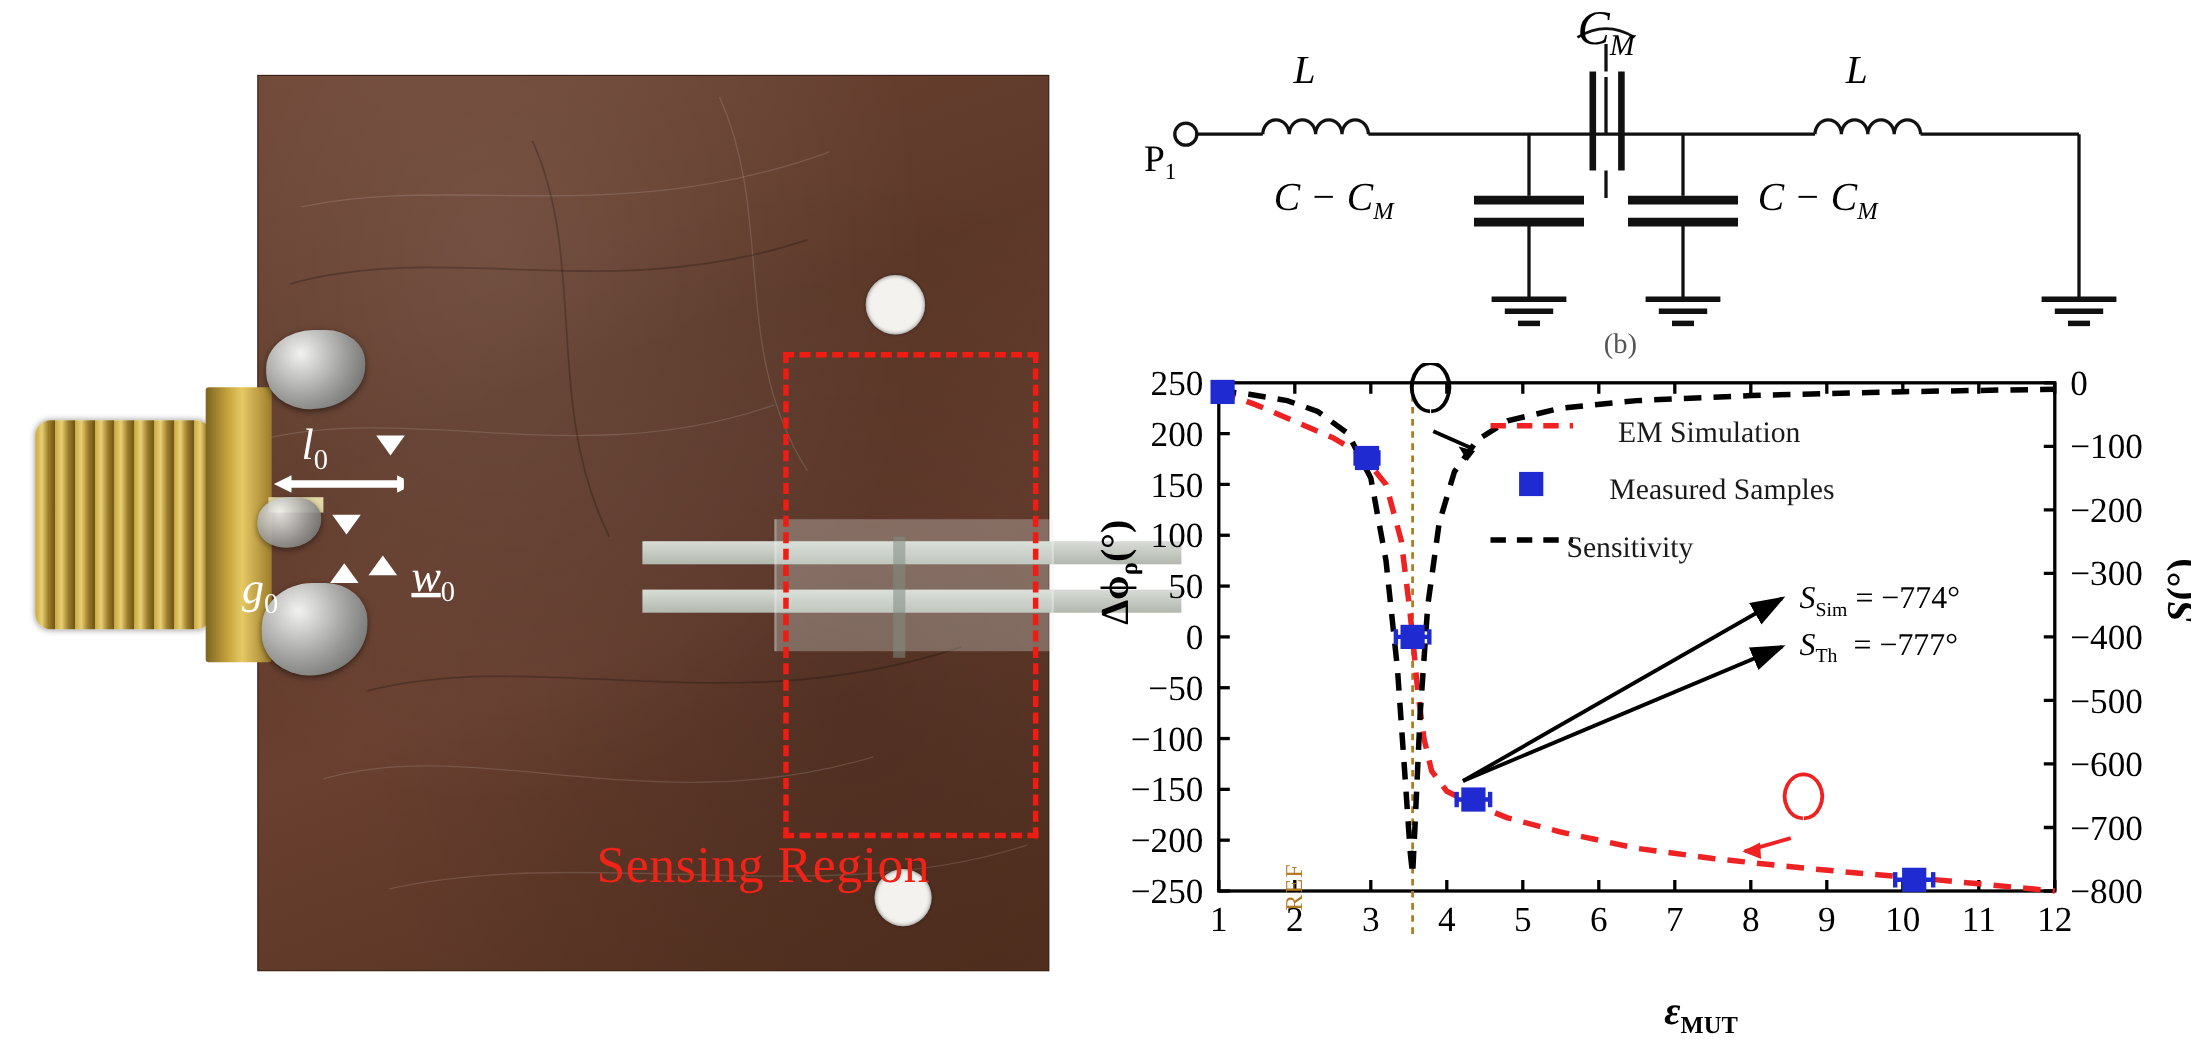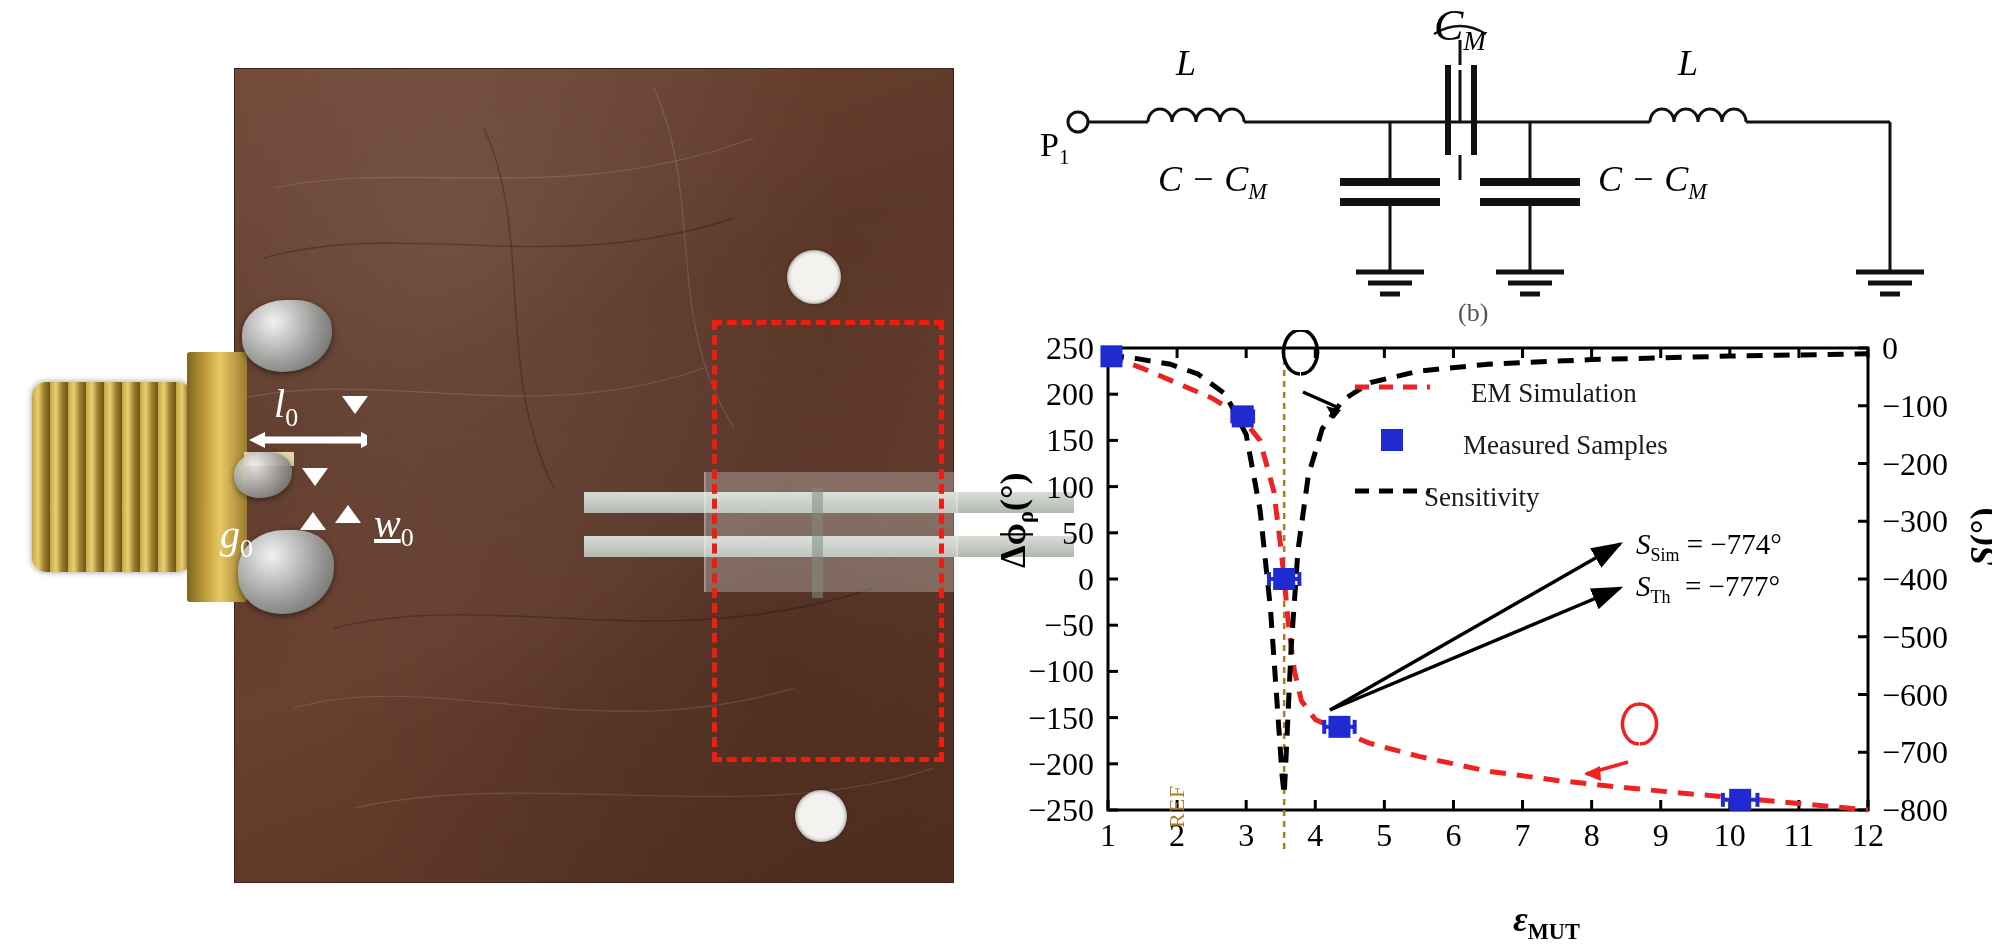--- a/index.html
+++ b/index.html
@@ -117,20 +117,21 @@
   </svg>
   <div class="tri" id="tri-a"></div>
   <div class="tri" id="tri-b"></div>
   <div class="tri-up" id="tri-c"></div>
   <div class="tri-up" id="tri-d"></div>
 
   <div class="anno" id="l0-label"><span>l</span><sub>0</sub></div>
   <div class="anno" id="g0-label"><span>g</span><sub>0</sub></div>
   <div class="anno" id="w0-label"><span>w</span><sub>0</sub></div>
 
+  <div id="sensing-label">Sensing Region</div>
 </div>
 
 <div id="circuit">
   <svg width="940" height="330">
     <g stroke="#111" stroke-width="3" fill="none">
 
       <circle cx="48" cy="112" r="10" fill="#fff"></circle>
 
       <line x1="58" y1="112" x2="118" y2="112"></line>
 

